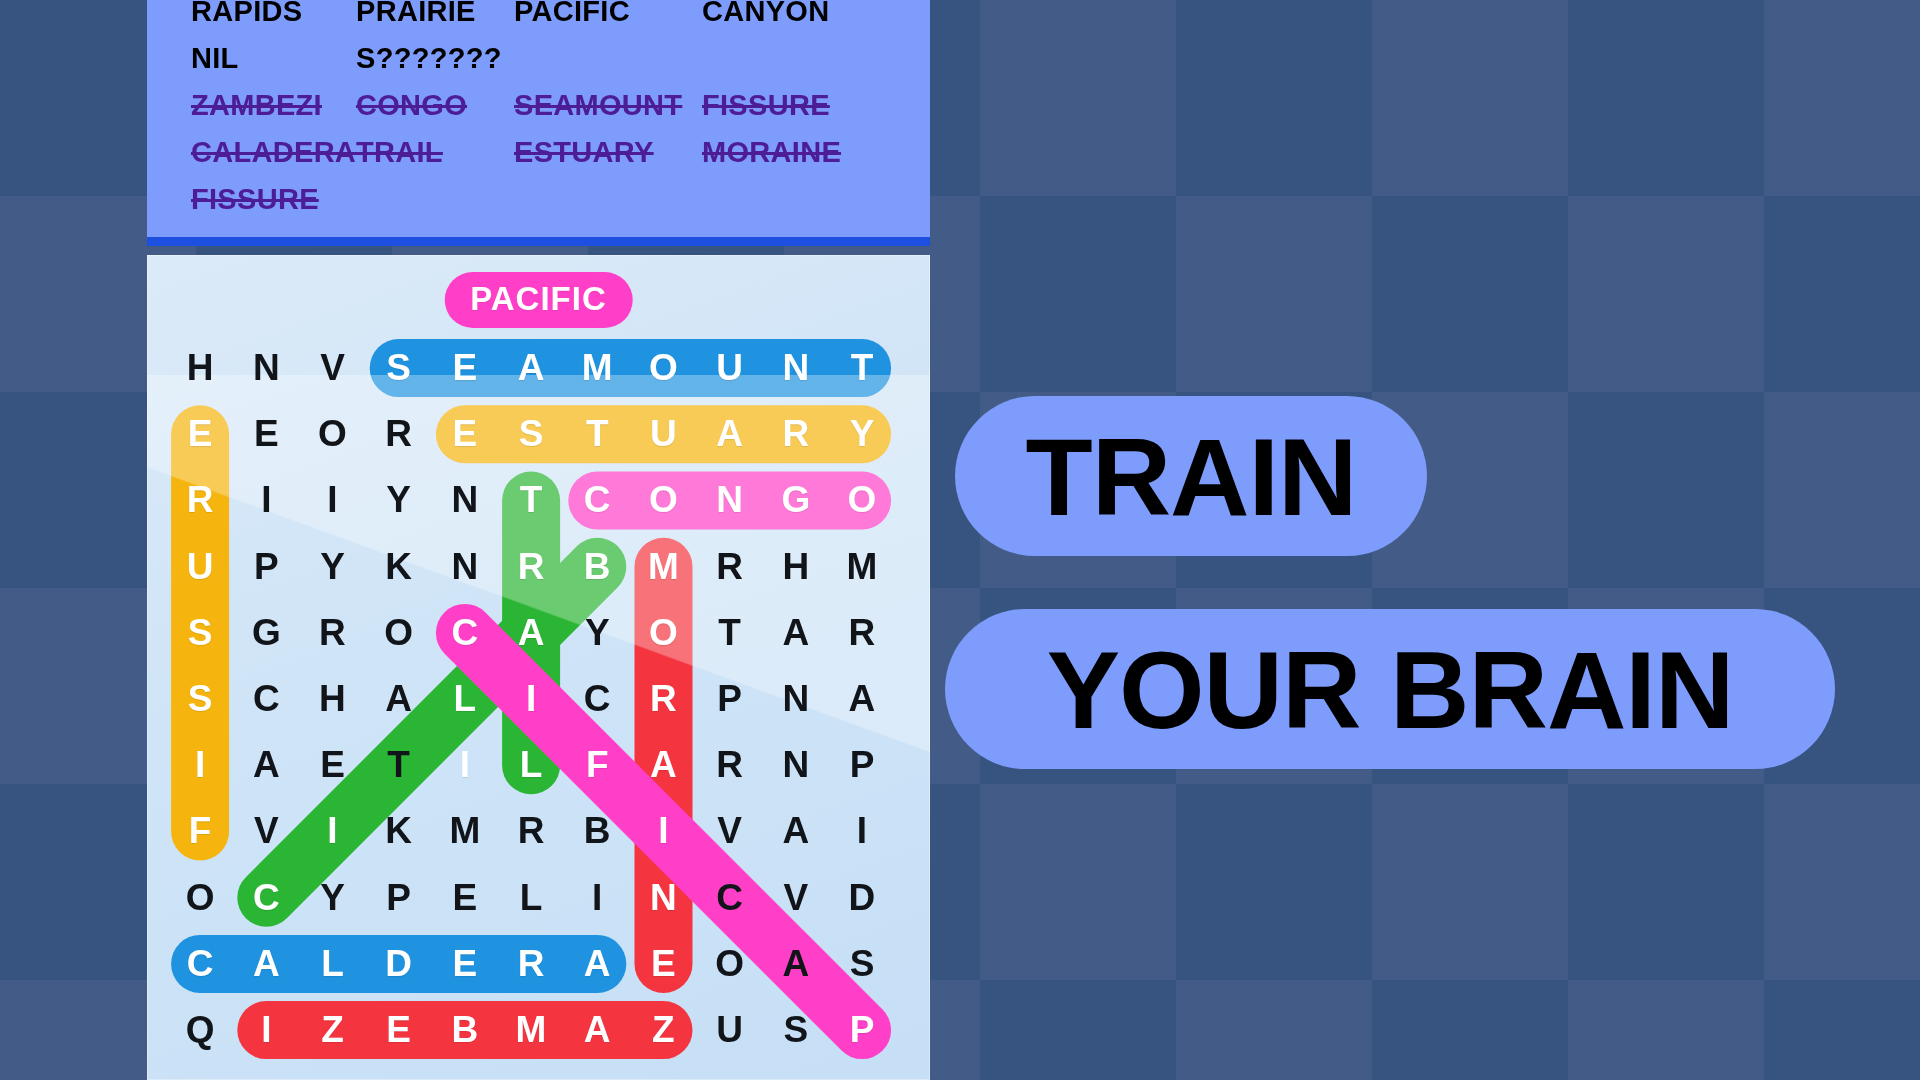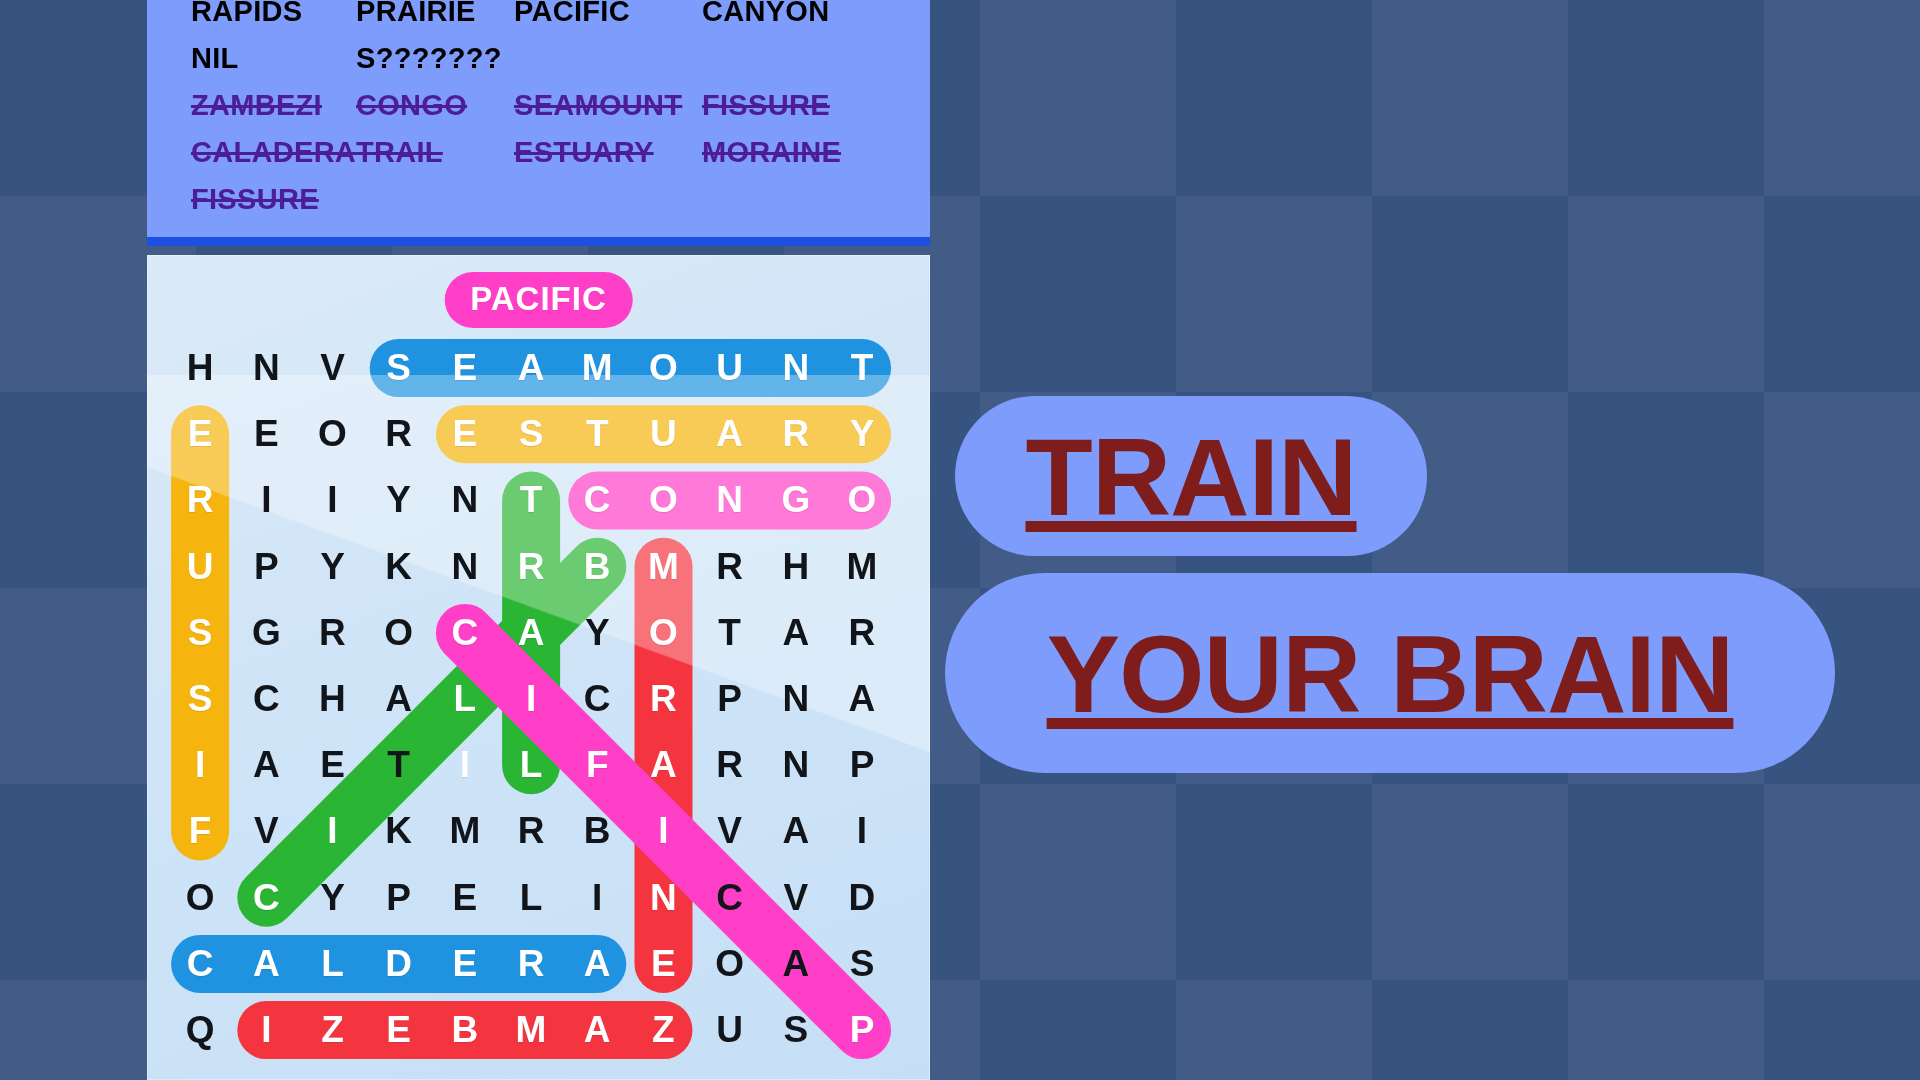--- a/index.html
+++ b/index.html
@@ -113,38 +113,37 @@
     color: #111418;
     position: relative;
     z-index: 2;
   }
   .cell.hl { color: #ffffff; text-shadow: 0 1px 1px rgba(0,0,0,.10); }
 
   
   .promo-pill {
     position: absolute;
     background: #7e9cfb;
-    color: #7f1d1d;
+    color: #000000;
     font-weight: bold;
     display: flex;
     align-items: center;
     justify-content: center;
     border-radius: 999px;
     letter-spacing: -1px;
     white-space: nowrap;
-    text-decoration: underline;
   }
   #promo-train {
     left: 955px; top: 396px;
     width: 472px; height: 160px;
     font-size: 110px;
   }
   #promo-brain {
-    left: 945px; top: 573px;
-    width: 890px; height: 200px;
+    left: 945px; top: 609px;
+    width: 890px; height: 160px;
     font-size: 110px;
   }
 </style>
 </head>
 <body>
 
 <div id="app">
 
   <div id="game-column">
 

